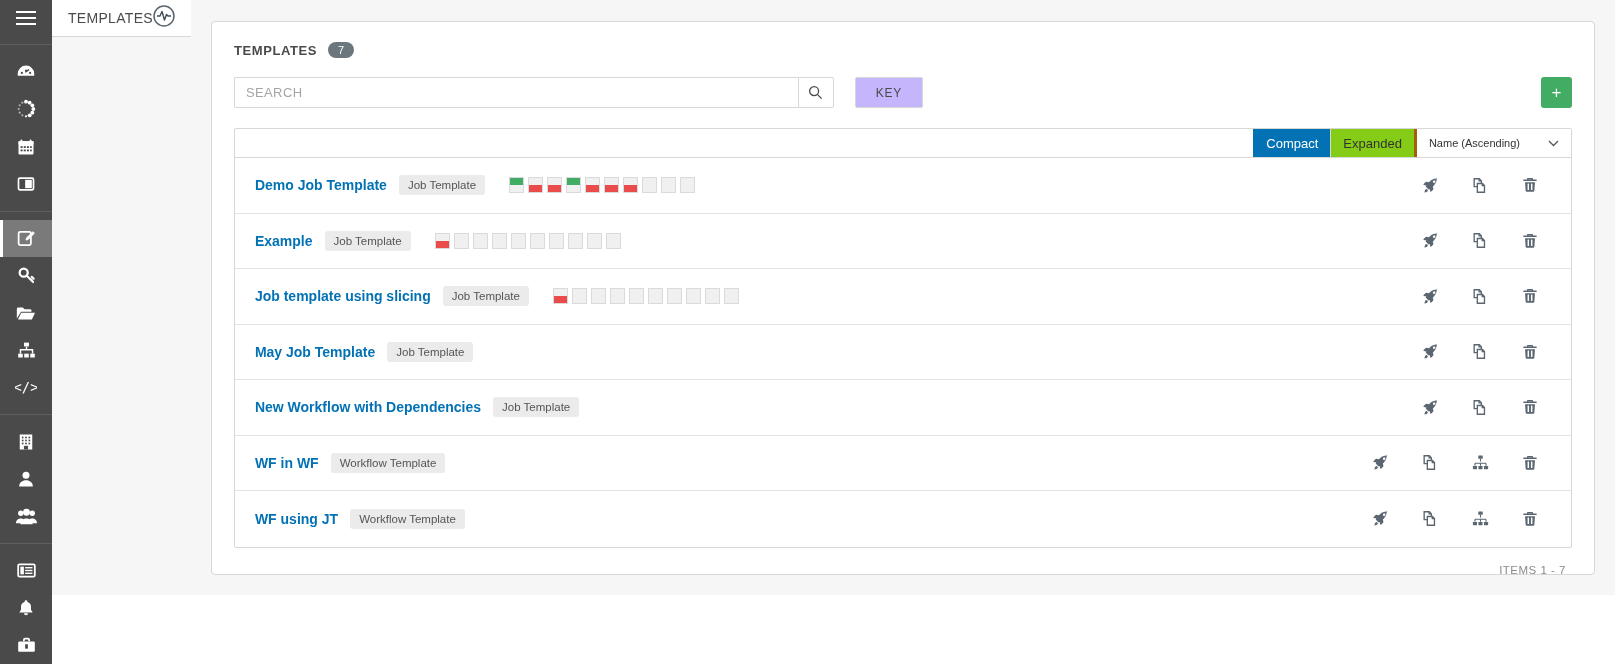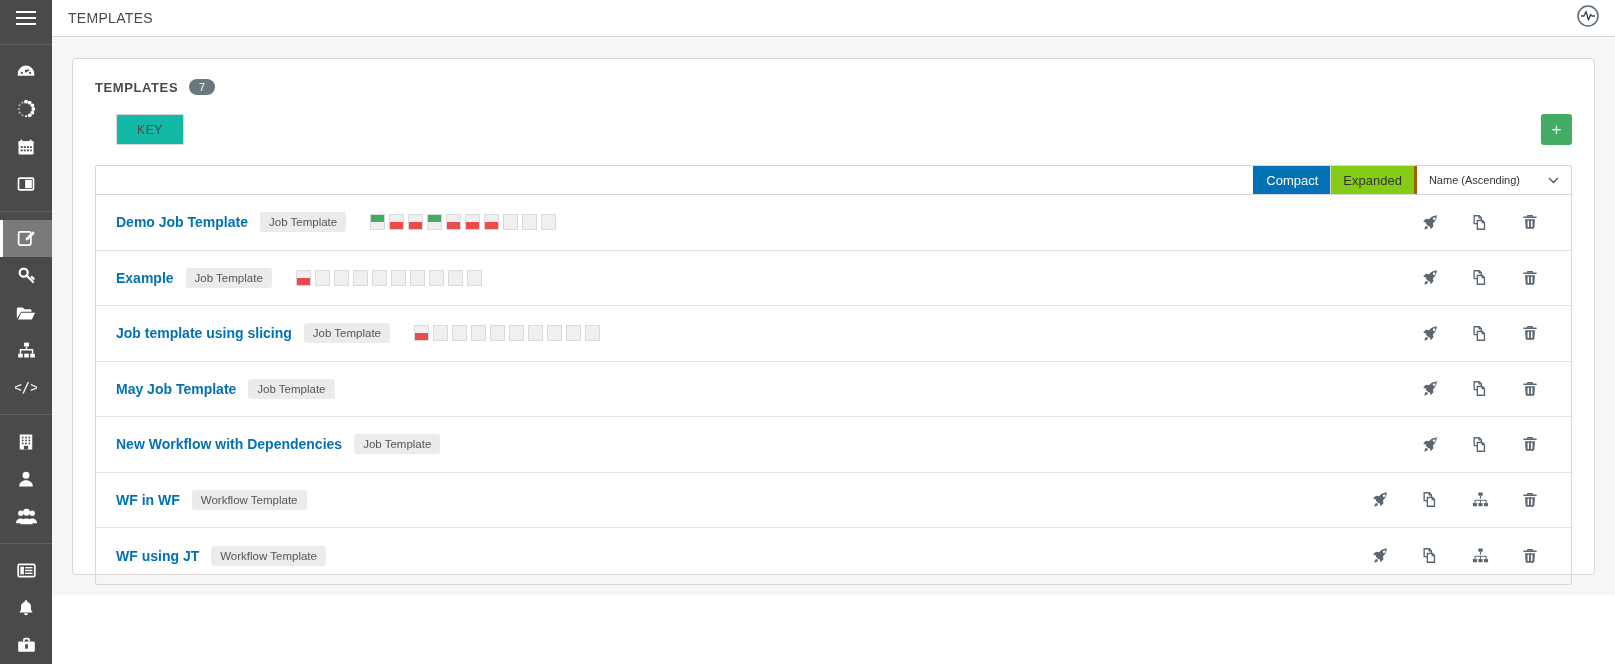--- a/index.html
+++ b/index.html
@@ -35,21 +35,21 @@
   }
   .nav-item svg { display: block; }
   .hamburger { width: 20px; }
   .hamburger span {
     display: block; height: 2px; background: #fff; margin: 4px 0;
   }
 
   
   #main {
     flex: 1 1 auto; height: 595px;
-    display: flex; flex-direction: column;
+    display: flex; flex-direction: row;
     background: #f6f6f6;
     min-width: 0;
   }
   #topbar {
     height: 37px; background: #ffffff;
     border-bottom: 1px solid #d7d7d7;
     display: flex; align-items: center;
     padding: 0 16px;
     flex: 0 0 37px;
   }
@@ -100,21 +100,21 @@
   #search-input::placeholder { color: #a5a5a5; }
   #search-btn {
     width: 36px; height: 31px;
     border: 1px solid #d7d7d7; background: #fff;
     border-radius: 0 2px 2px 0;
     display: flex; align-items: center; justify-content: center;
     cursor: pointer; color: #4a4a4a;
   }
   #key-btn {
     margin-left: 21px; height: 31px; min-width: 68px;
-    border: 1px solid #d7d7d7; background: #14b8a6; border-radius: 2px;
+    border: 1px solid #d7d7d7; background: #c4b5fd; border-radius: 2px;
     font-size: 12px; color: #4a4a4a; letter-spacing: .7px;
     font-family: "Liberation Sans", sans-serif;
     cursor: pointer;
   }
   #add-btn {
     margin-left: auto;
     width: 31px; height: 31px;
     background: #42ac64; color: #fff;
     border: none; border-radius: 3px;
     font-size: 17px; line-height: 1; cursor: pointer;
@@ -392,20 +392,29 @@
 
   <div id="content-area">
     <section id="panel">
 
       <div id="panel-head">
         <span id="panel-title">TEMPLATES</span>
         <span id="panel-badge">7</span>
       </div>
 
       <div id="toolbar">
+        <div id="search-group">
+          <input id="search-input" type="text" placeholder="SEARCH" style="">
+          <div id="search-btn">
+            <svg width="15" height="15" viewBox="0 0 16 16">
+              <circle cx="6.5" cy="6.5" r="4.8" fill="none" stroke="#4a4a4a" stroke-width="1.4"></circle>
+              <line x1="10" y1="10" x2="14.5" y2="14.5" stroke="#4a4a4a" stroke-width="1.4"></line>
+            </svg>
+          </div>
+        </div>
         <button id="key-btn">KEY</button>
         <button id="add-btn">+</button>
       </div>
 
       <div id="list-wrap">
         <div id="list-header">
           <button class="mode-btn selected">Compact</button>
           <button class="mode-btn">Expanded</button>
           <div id="sort-select">
             <span>Name (Ascending)</span>

